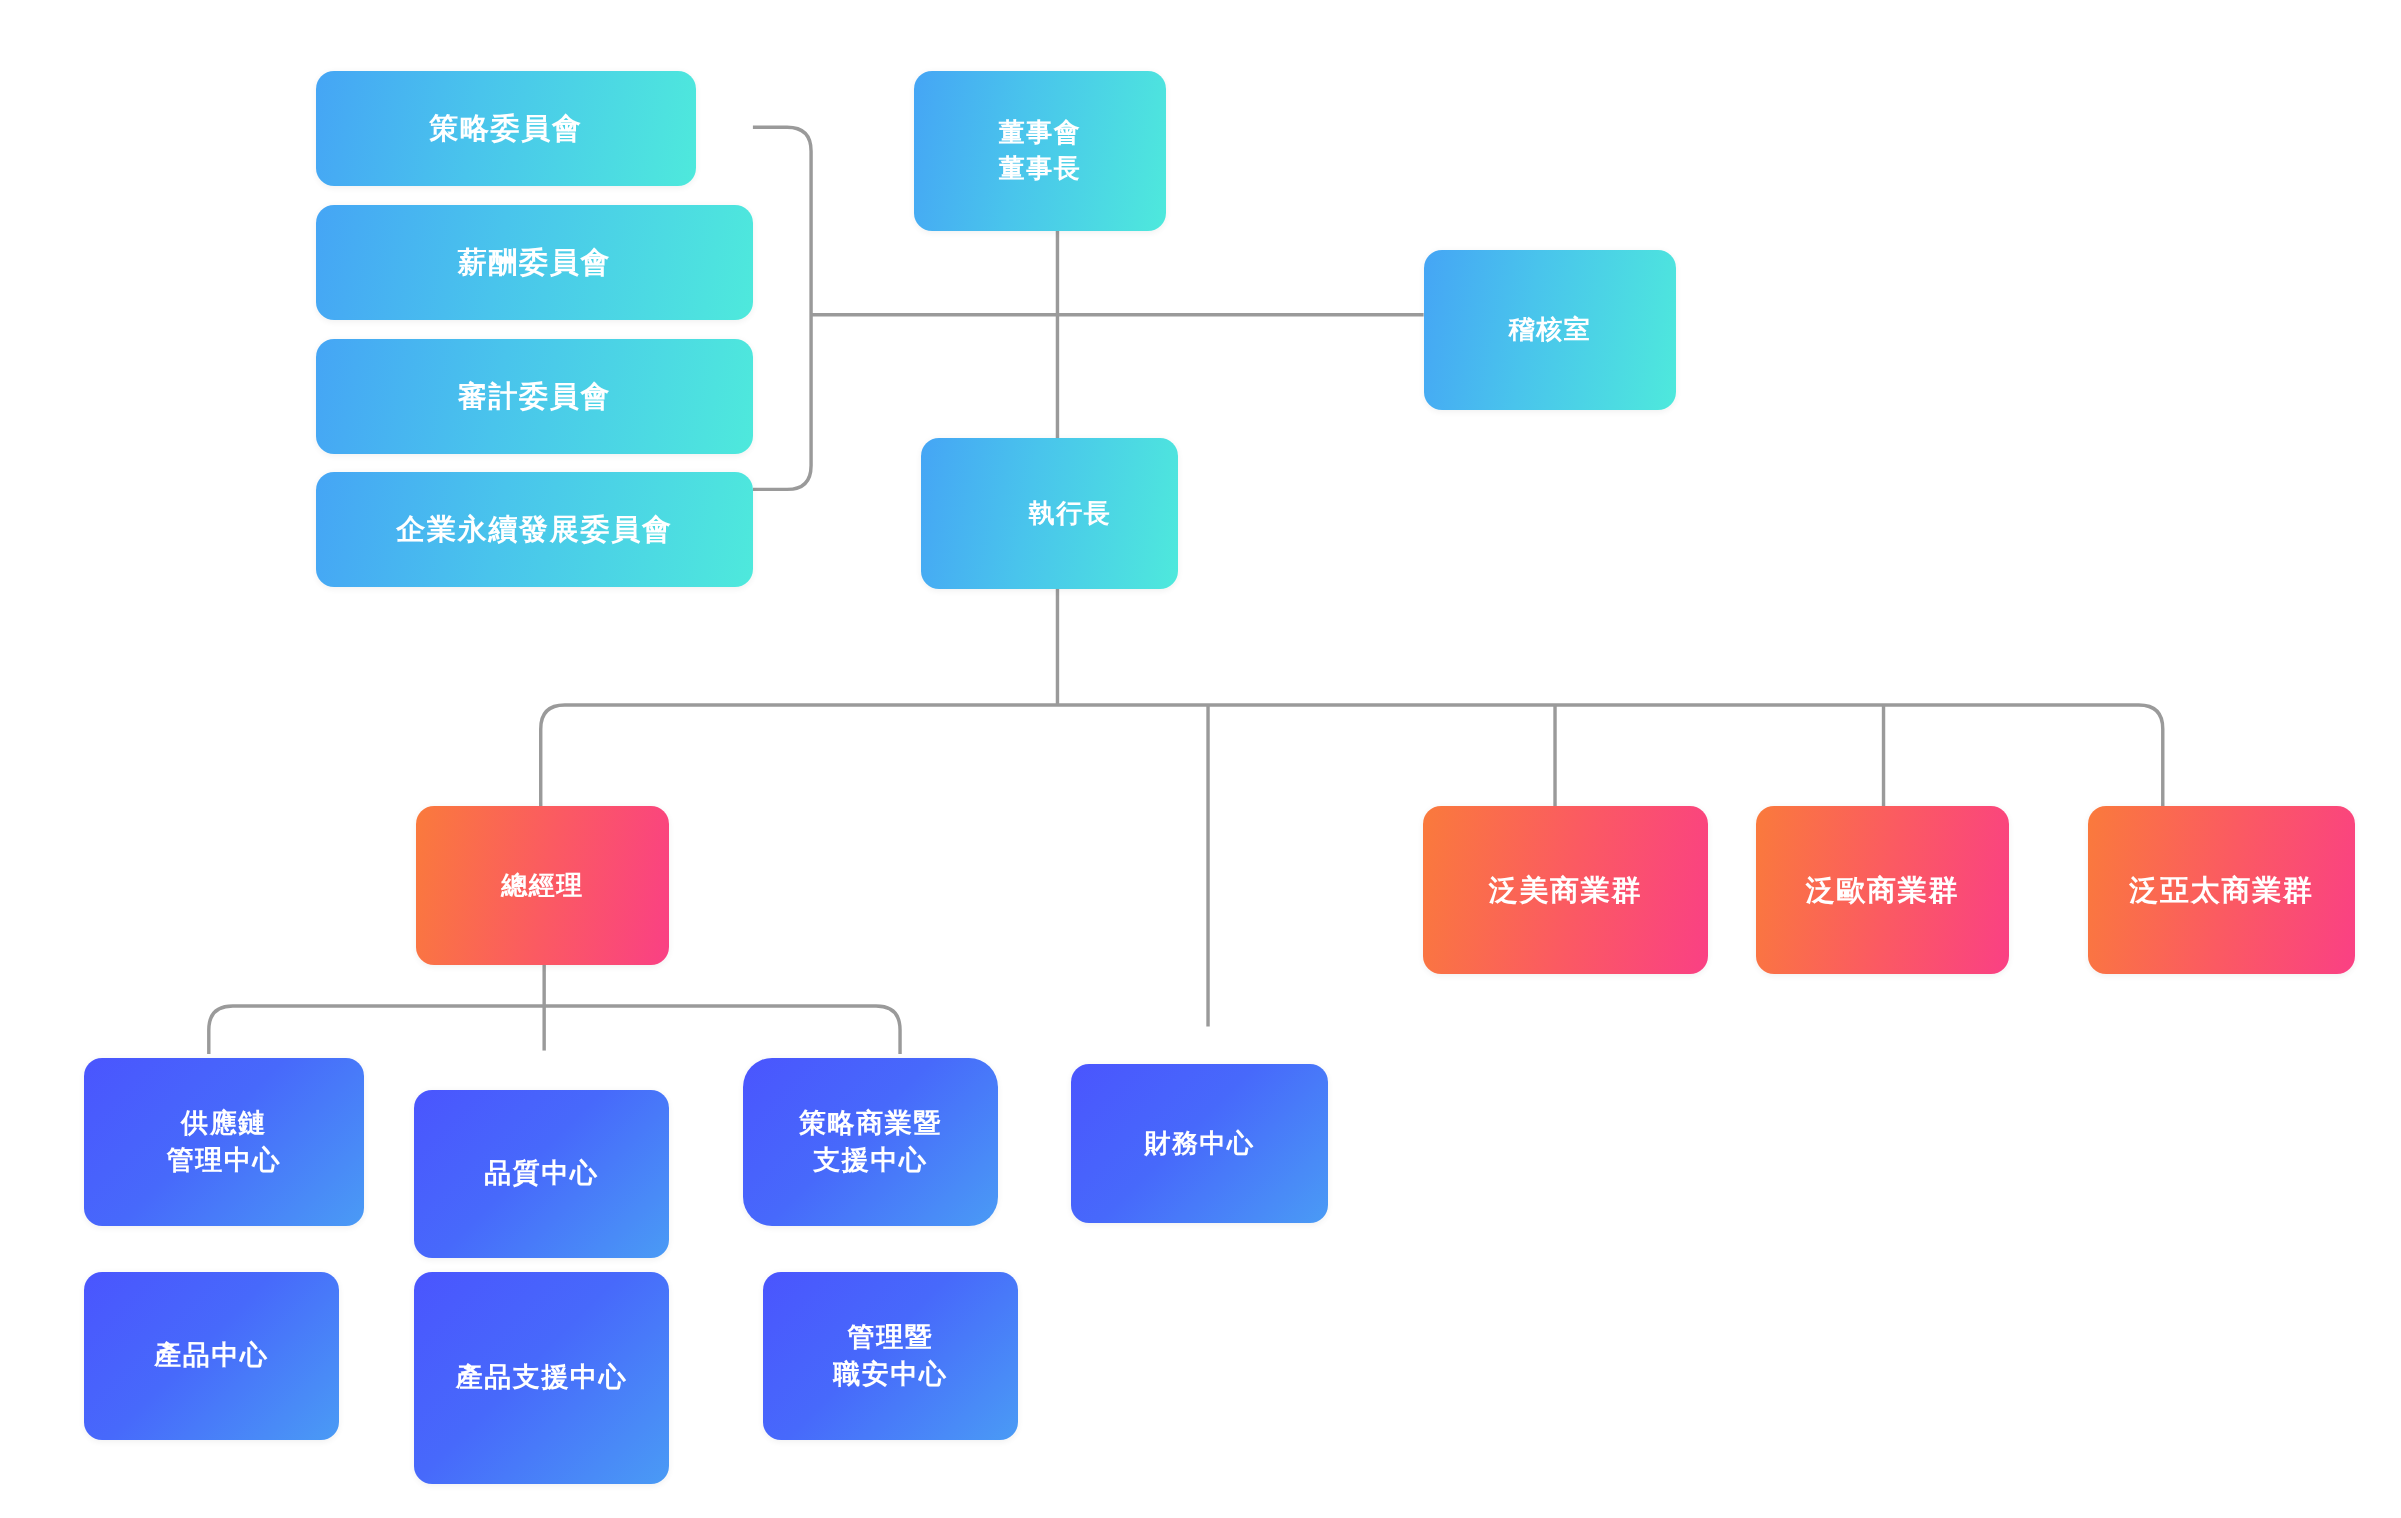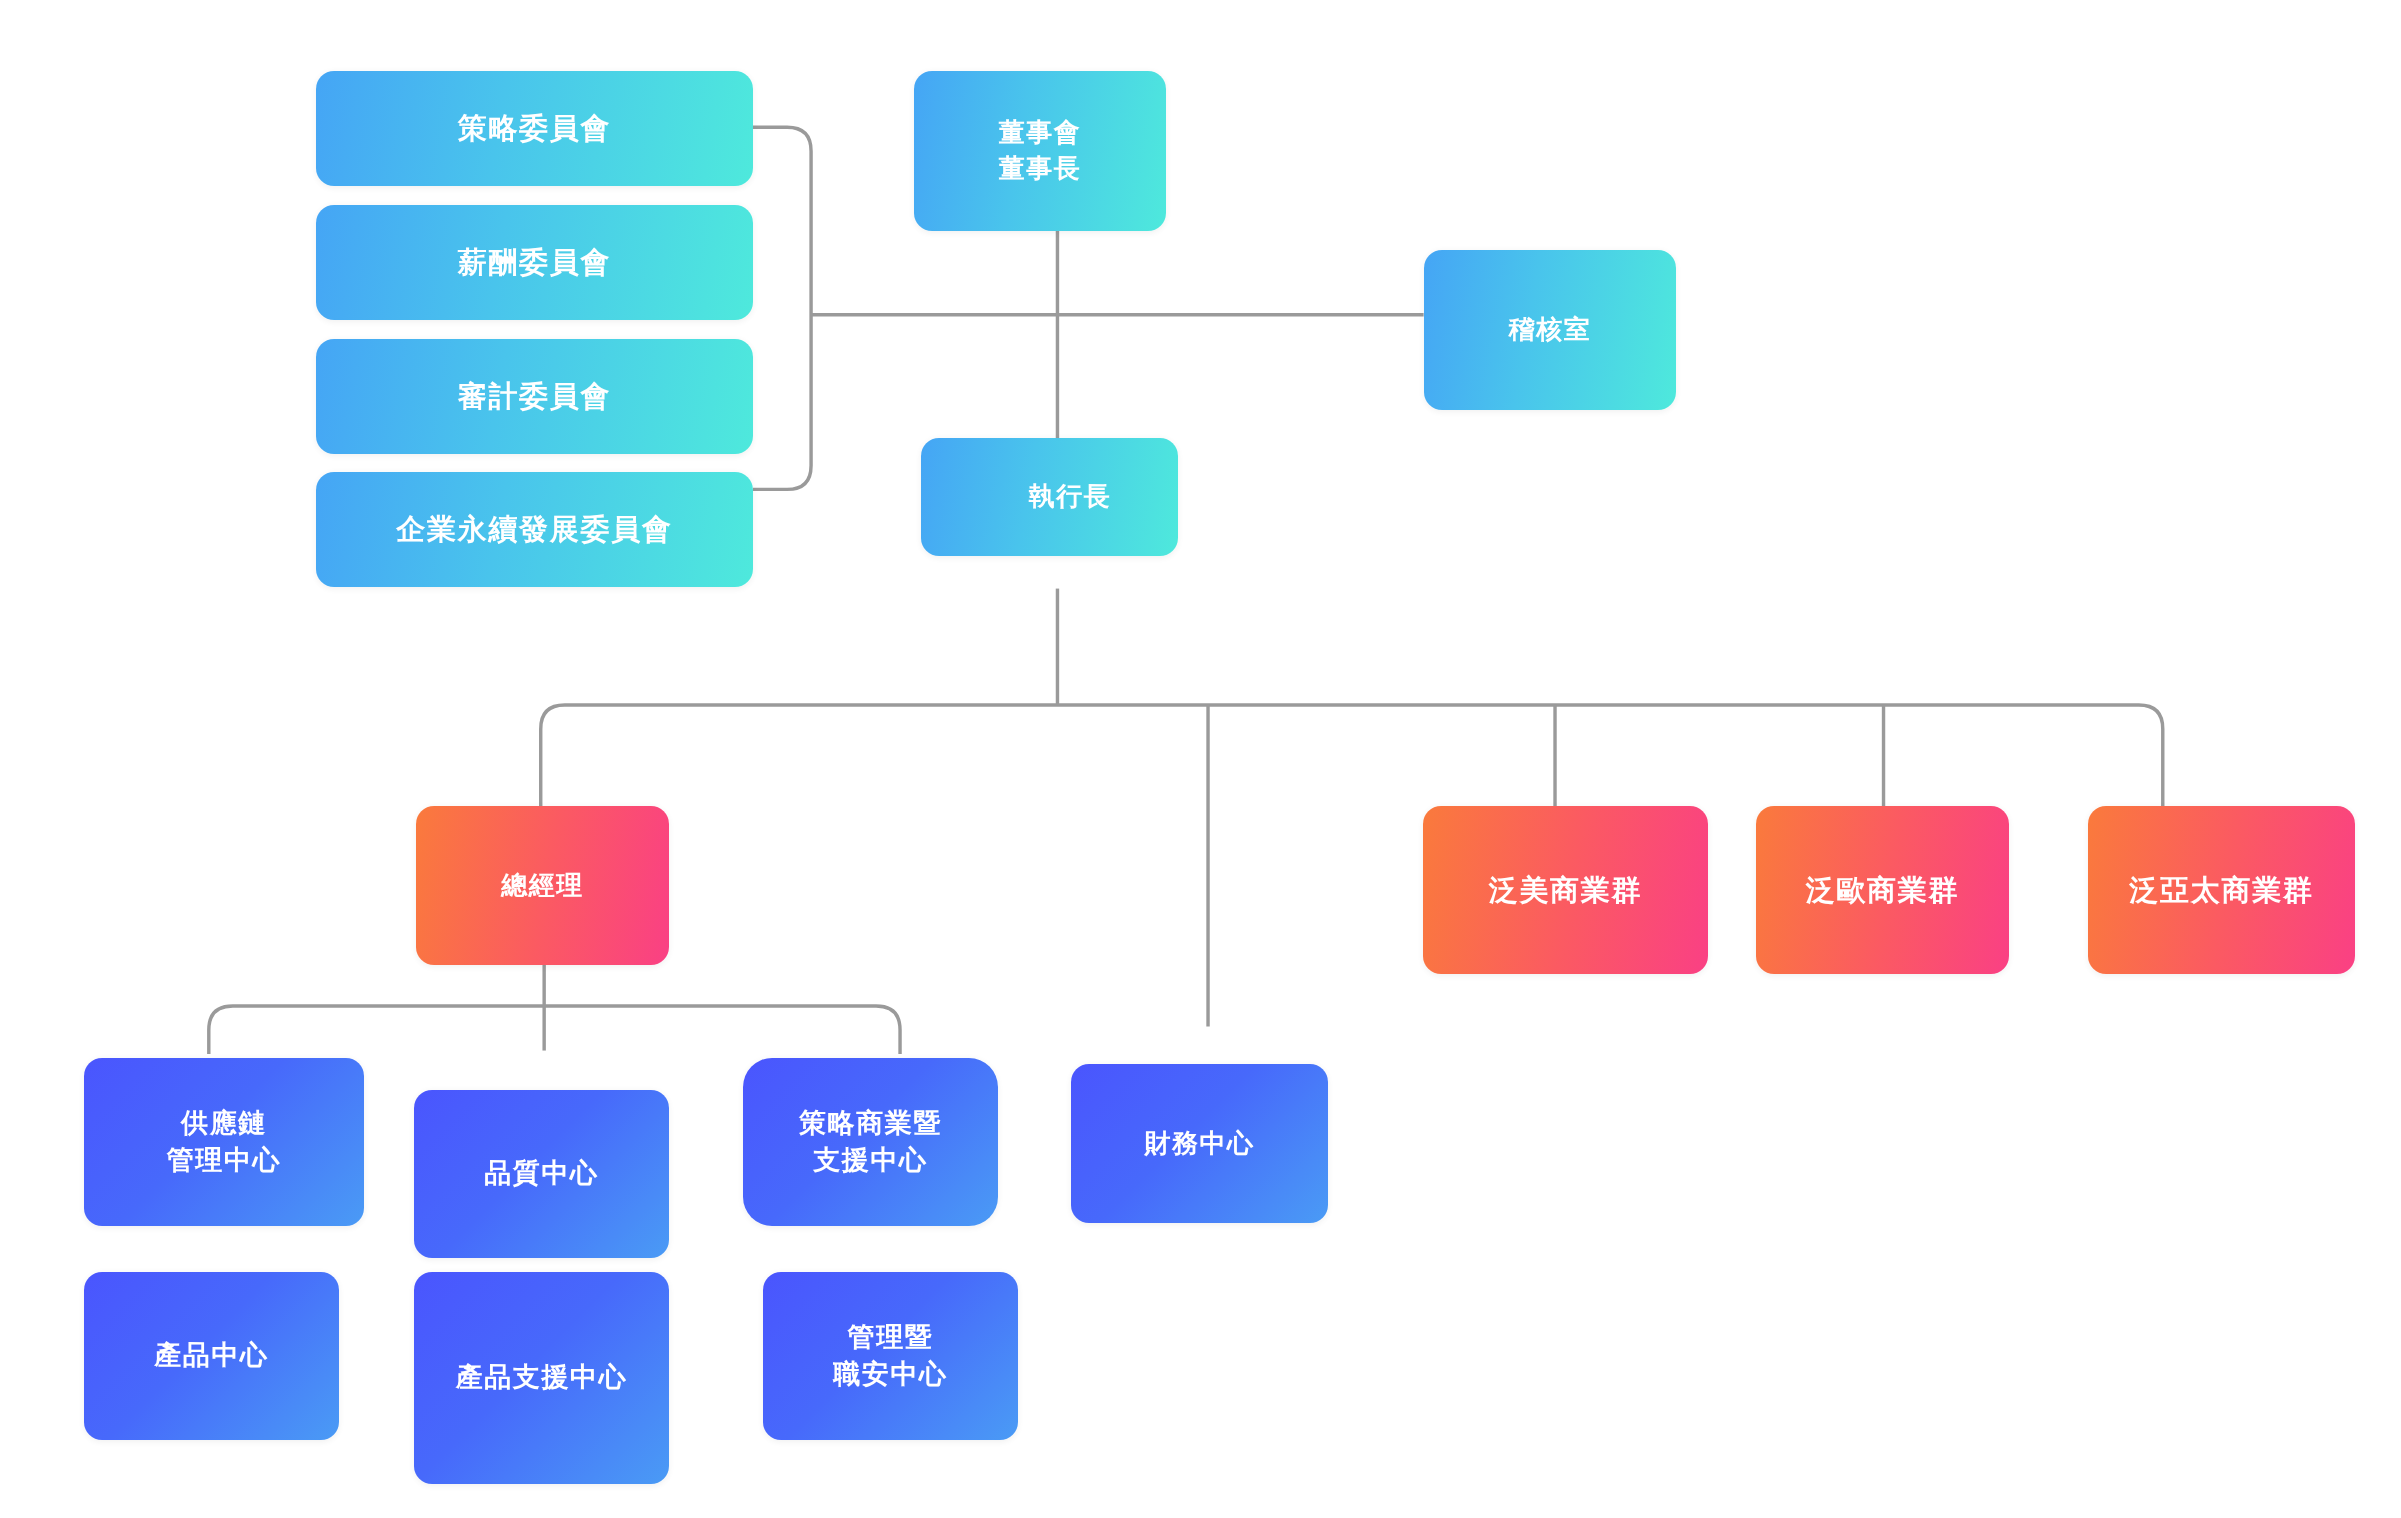--- a/index.html
+++ b/index.html
@@ -70,34 +70,34 @@
 
     <path d="M1765 1030 V1500"></path>
     <path d="M2272 1030 V1178"></path>
     <path d="M2752 1030 V1178"></path>
 
     <path d="M795 1410 V1535"></path>
 
     <path d="M305 1540 V1505 Q305 1470 340 1470 H1280 Q1315 1470 1315 1505 V1540"></path>
   </svg>
 
-  <div class="node teal f42" style="left:316px;top:71px;width:437px;height:115px;text-align:right;">策略委員會</div>
+  <div class="node teal f42" style="left:316px;top:71px;width:380px;height:115px;text-align:right;">策略委員會</div>
 
   <div class="node teal f42" style="left:316px;top:205px;width:437px;height:115px;">薪酬委員會</div>
 
   <div class="node teal f42" style="left:316px;top:339px;width:437px;height:115px;">審計委員會</div>
 
   <div class="node teal f42" style="left:316px;top:472px;width:437px;height:115px;">企業永續發展委員會</div>
 
   <div class="node teal f44" style="left:914px;top:71px;width:252px;height:160px;">董事會
 董事長</div>
 
   <div class="node teal f44" style="left:1424px;top:250px;width:252px;height:160px;">稽核室</div>
 
-  <div class="node teal f44" style="left:921px;top:438px;width:257px;height:118px;padding-left:41px;">執行長</div>
+  <div class="node teal f44" style="left:921px;top:438px;width:257px;height:151px;padding-left:41px;">執行長</div>
 
   <div class="node warm f44" style="left:416px;top:806px;width:253px;height:159px;">總經理</div>
 
   <div class="node warm f42" style="left:1423px;top:806px;width:285px;height:168px;">泛美商業群</div>
 
   <div class="node warm f42" style="left:1756px;top:806px;width:253px;height:168px;">泛歐商業群</div>
 
   <div class="node warm f42" style="left:2088px;top:806px;width:267px;height:168px;">泛亞太商業群</div>
 
   <div class="node indigo f44" style="left:1071px;top:1064px;width:257px;height:159px;">財務中心</div>

